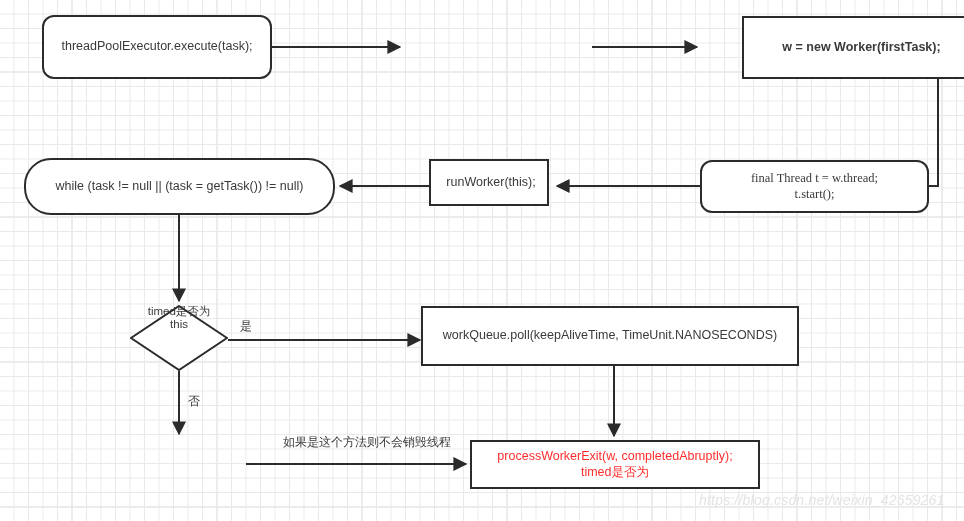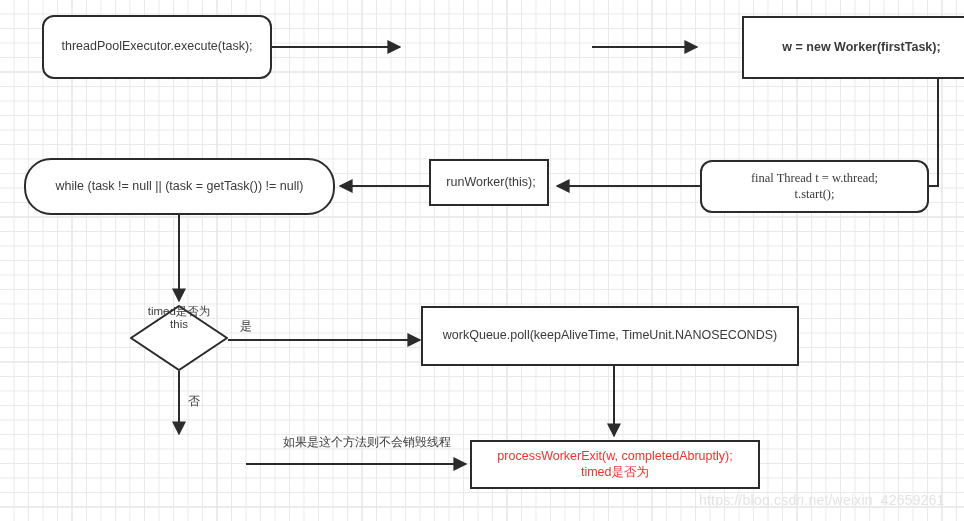--- a/index.html
+++ b/index.html
@@ -73,20 +73,21 @@
     font-size: 12px;
     color: #3a3a3a;
     white-space: nowrap;
   }
   .watermark {
     position: absolute;
     font-size: 14px;
     color: #e3e3e3;
     white-space: nowrap;
     letter-spacing: 0.2px;
+    font-style: italic;
   }
 </style>
 </head>
 <body>
 
 <div id="canvas">
 
   <svg id="edges" viewBox="0 0 964 521" xmlns="http://www.w3.org/2000/svg">
     <defs>
       <marker id="arrow" viewBox="0 0 10 10" refX="9" refY="5" markerWidth="7" markerHeight="7" orient="auto-start-reverse">

